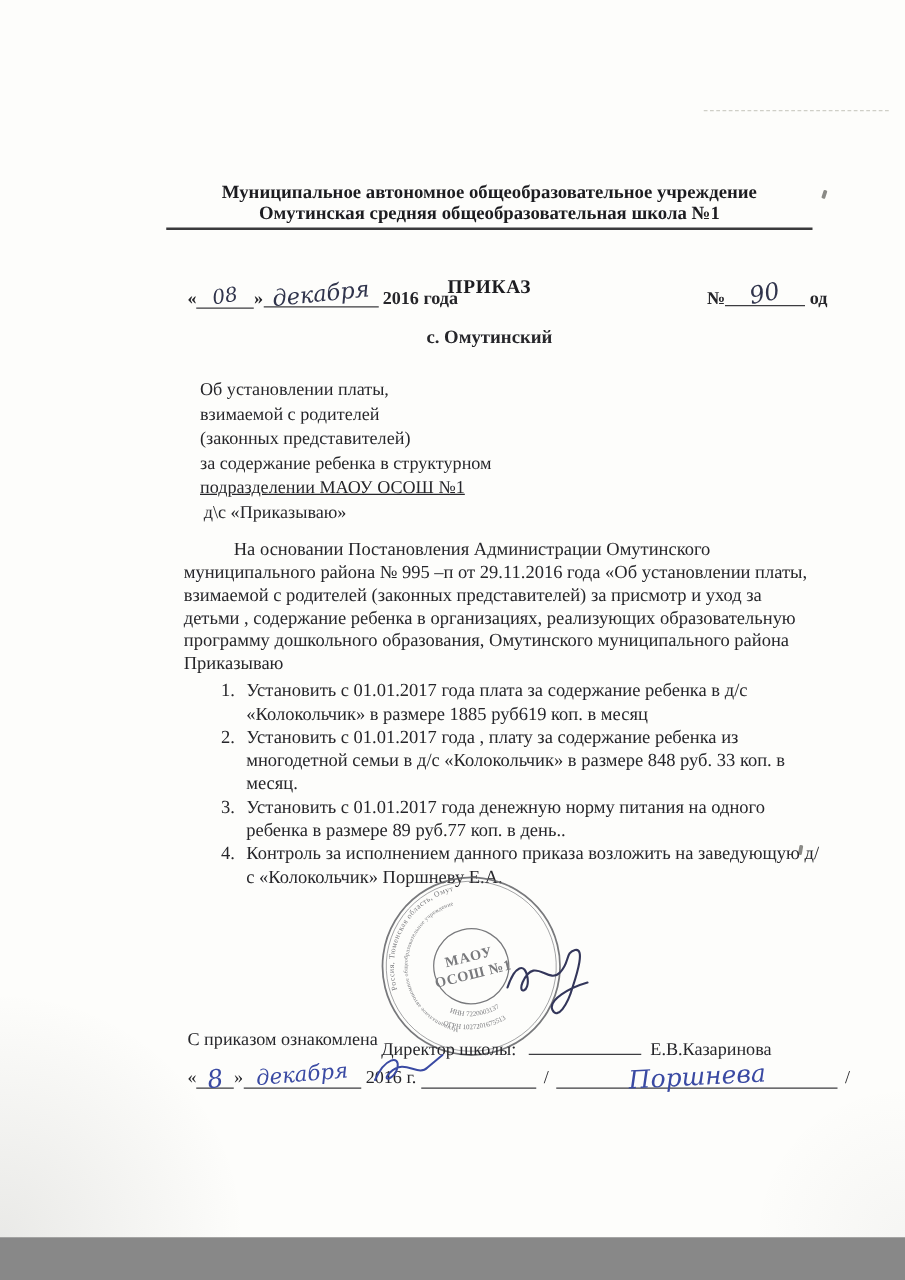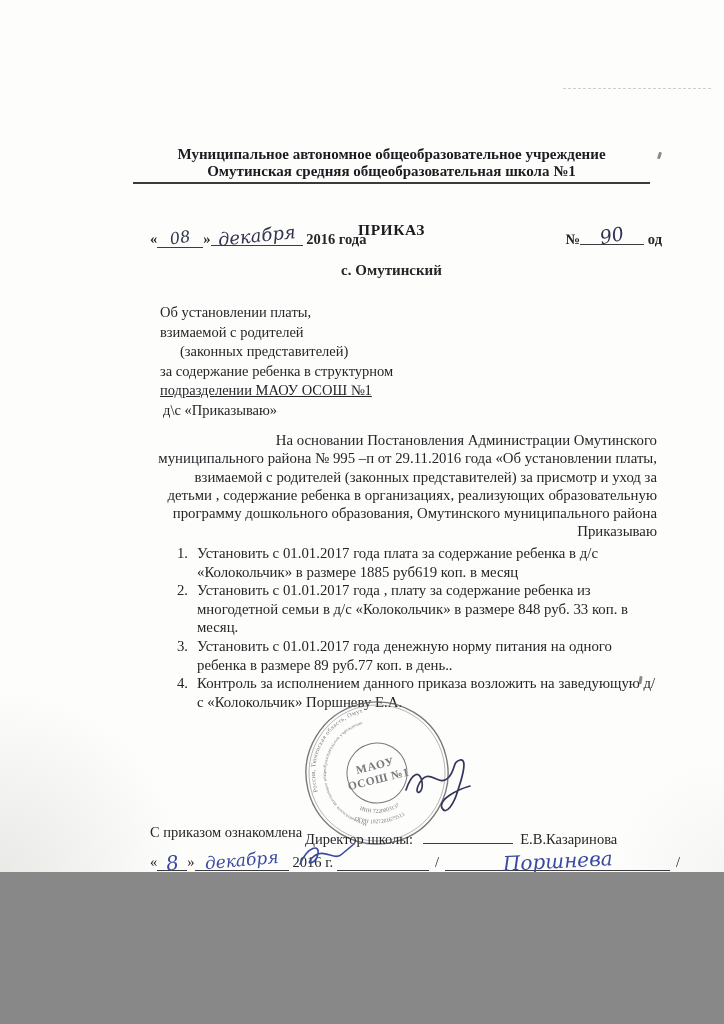--- a/index.html
+++ b/index.html
@@ -1,18 +1,18 @@
 <!DOCTYPE html>
 <html><head>
 <meta charset="utf-8">
 <style>
   html,body{margin:0;padding:0;background:#888;}
   .page{
     position:relative;
-    width:724px;height:872px;
+    width:724px;height:990px;
     margin:0 auto;
     background:
       radial-gradient(circle at 0% 100%, rgba(60,60,55,0.10), transparent 16%),
       radial-gradient(circle at 100% 100%, rgba(60,60,55,0.04), transparent 10%),
       #fdfdfb;
     font-family:"Liberation Serif","DejaVu Serif",serif;
     color:#26262a;
     overflow:hidden;
   }
   .abs{position:absolute;}
@@ -20,21 +20,21 @@
   .org{font-weight:bold;font-size:15px;line-height:17px;color:#1c1c20;}
   .rule{border-top:2px solid #3a3a3c;height:0;}
   .doctitle{font-weight:bold;font-size:15.5px;letter-spacing:0.5px;color:#1c1c20;margin-top:20px;}
   .daterow{display:flex;justify-content:space-between;align-items:flex-end;font-weight:bold;font-size:14.5px;}
   .ul{display:inline-block;border-bottom:1.3px solid #3c3c40;text-align:center;vertical-align:baseline;position:relative;}
   .hand{font-style:italic;font-family:"DejaVu Serif",serif;font-weight:normal;}
   .hand-dark{color:#30344c;}
   .hand-blue{color:#3a4aa3;}
   .place{font-weight:bold;font-size:15px;}
   .subject{font-size:14.5px;line-height:19.5px;}
-  .bodytext{font-size:14.8px;line-height:18.3px;text-align:right;}
+  .bodytext{font-size:14.8px;line-height:18.3px;text-align:left;}
   .indent{text-indent:40px;}
   .orders{font-size:14.8px;line-height:18.6px;}
   .order-item{display:flex;}
   .order-num{width:22px;flex:none;text-align:right;margin-right:9px;}
   .sigrow{font-size:14.5px;margin-top:45px;}
   .ackrow{font-size:14.5px;display:flex;align-items:flex-end;}
   .slash{margin:0 6px;}
   .faintline{border-top:1.5px dashed #cfcfc7;height:0;}
   .speck{background:#8a8a86;border-radius:1px;}
   svg{display:block;}
@@ -64,21 +64,21 @@
       <span>№</span><span class="ul" style="width:64px;height:18px;"><span class="hand hand-dark" style="font-size:19px;display:inline-block;transform:rotate(-11deg) translateY(-2px);">90</span></span>
       <span>од</span>
     </div>
   </div>
 
   <div class="abs center-col place" style="top:262px;">с. Омутинский</div>
 
   <div class="abs subject" style="left:160px;top:303px;width:300px;">
     <span style="display:block;">Об установлении платы,</span>
     <span style="display:block;">взимаемой с родителей</span>
-    <span style="display:block;margin-left:20px;">(законных представителей)</span>
+    <span style="display:block;">(законных представителей)</span>
     <span style="display:block;">за содержание ребенка в структурном</span>
     <span style="display:block;text-decoration:underline;">подразделении  МАОУ ОСОШ №1</span>
     <span style="display:block;padding-left:3px;">д\с «Приказываю»</span>
   </div>
 
   <div class="abs bodytext" style="left:147px;top:431px;width:510px;">
     <div class="indent">На основании Постановления Администрации Омутинского муниципального района № 995 –п от 29.11.2016 года  «Об установлении платы, взимаемой с родителей (законных представителей) за присмотр и уход за детьми , содержание ребенка в организациях, реализующих  образовательную программу дошкольного образования, Омутинского муниципального района</div>
     <div>Приказываю</div>
   </div>
 

